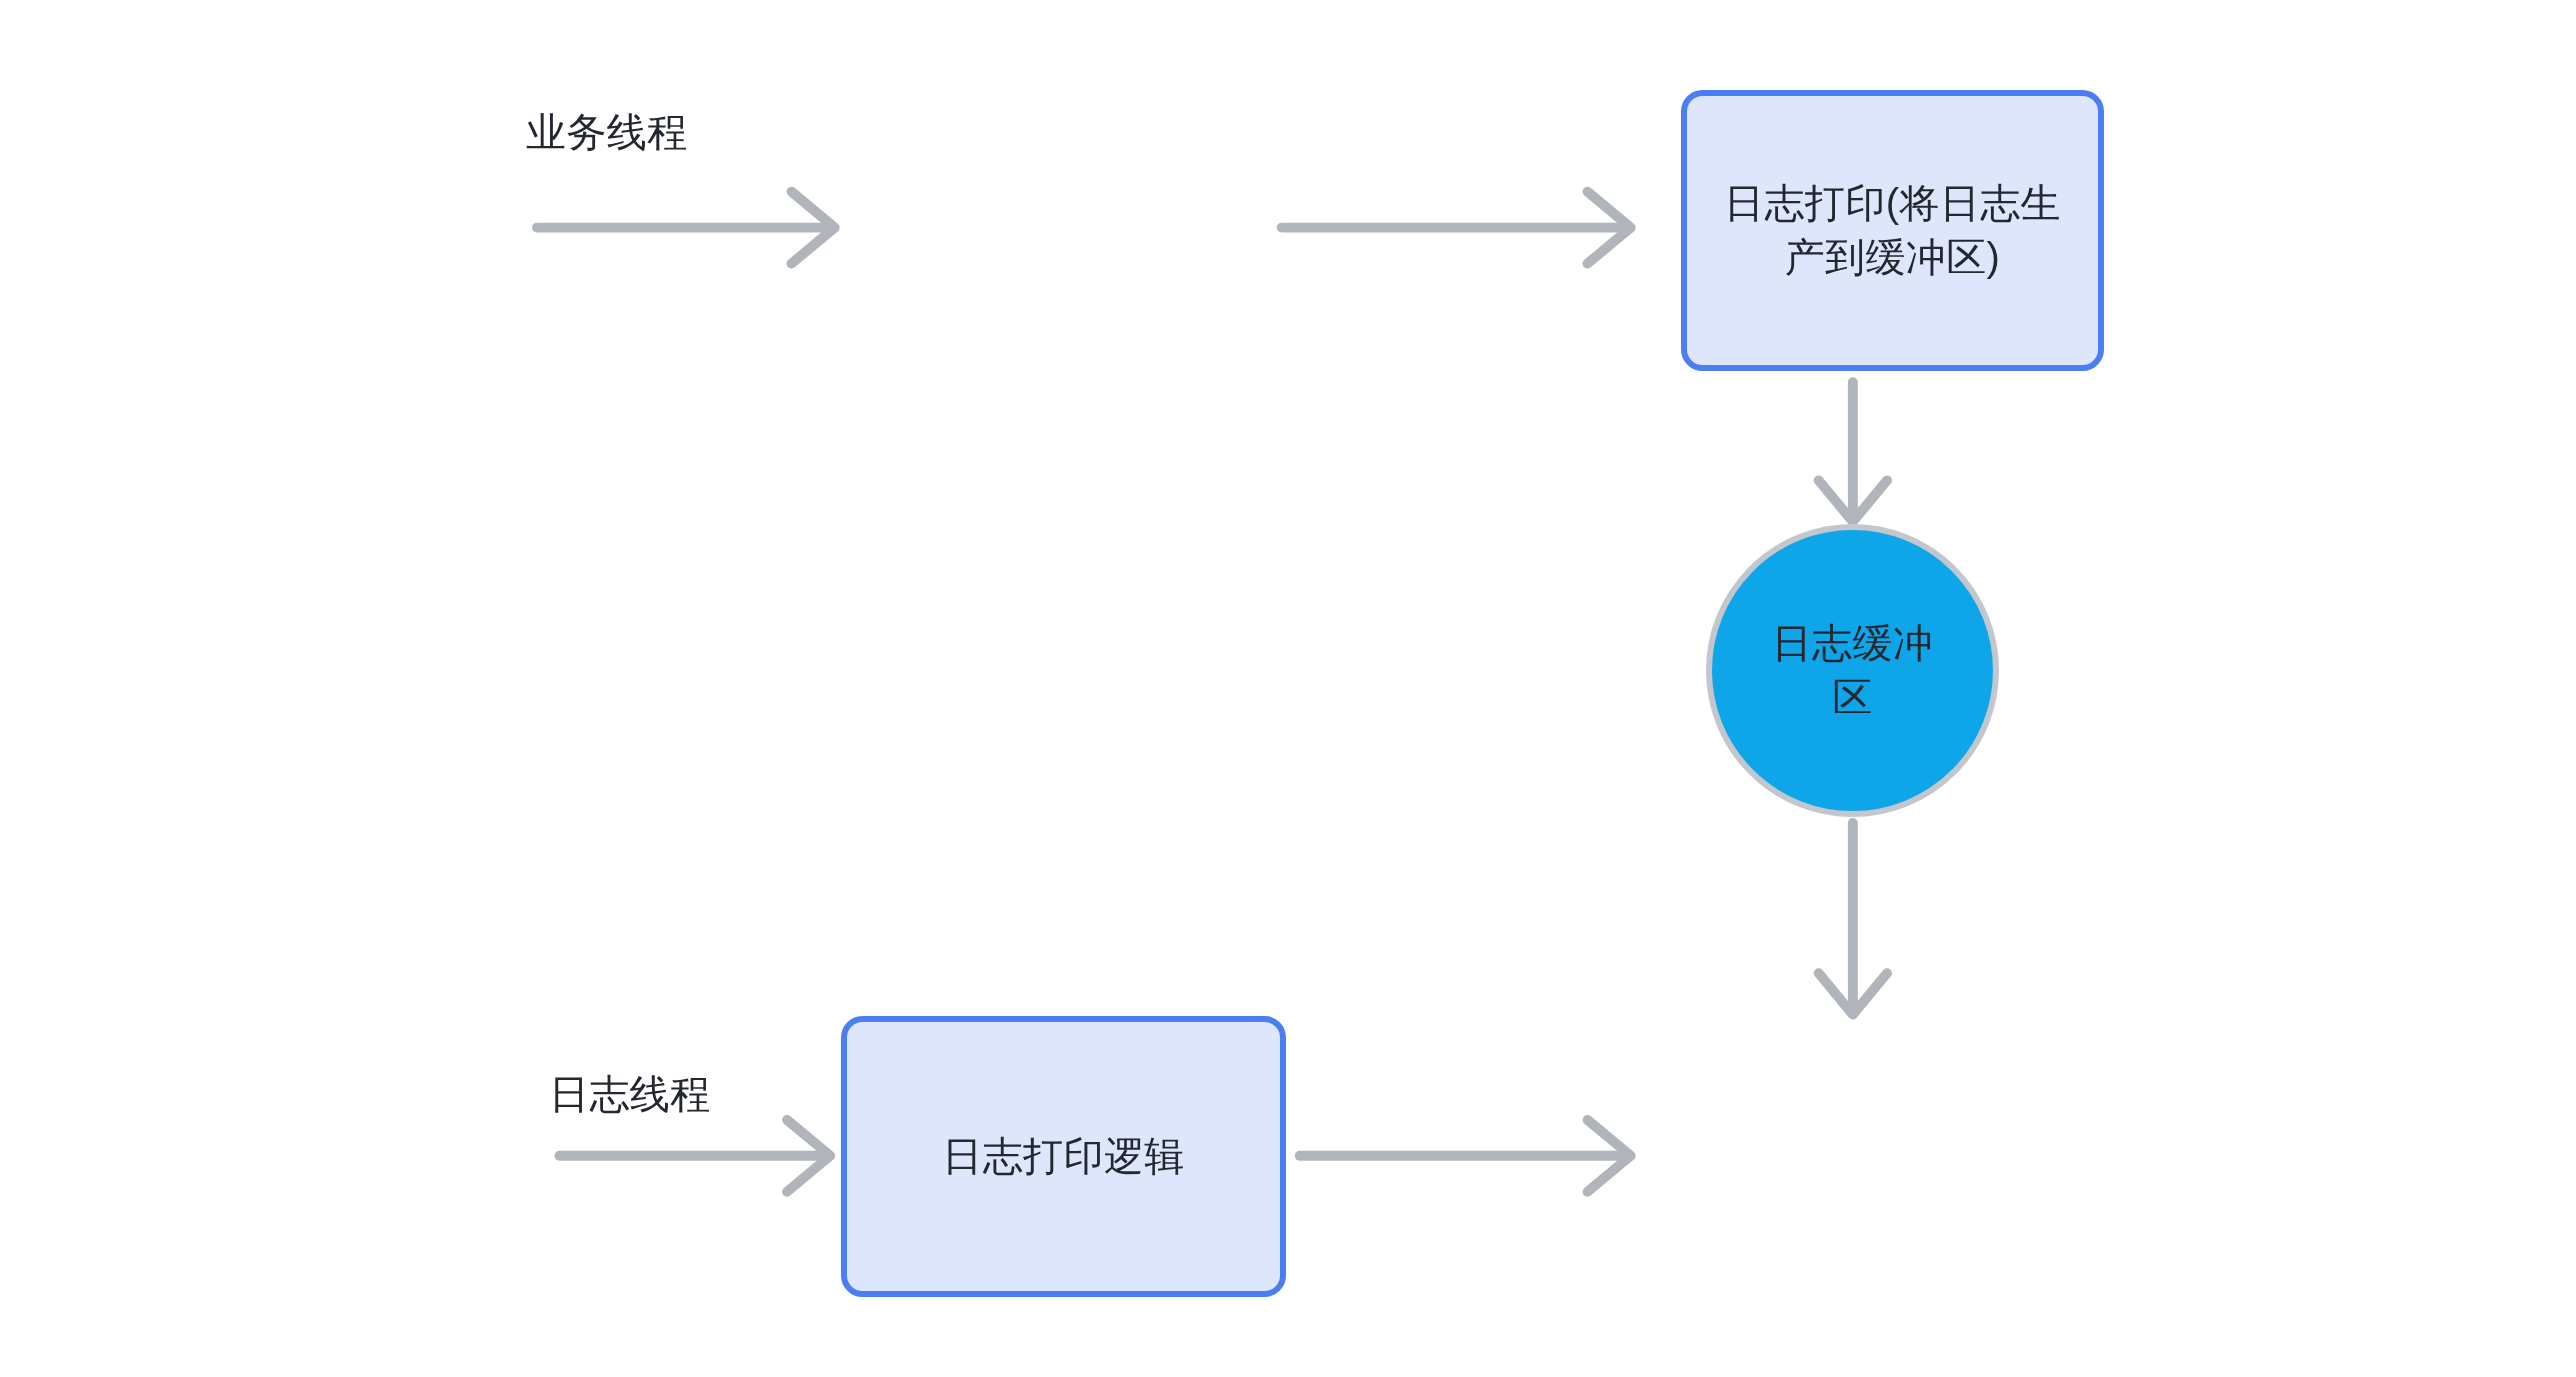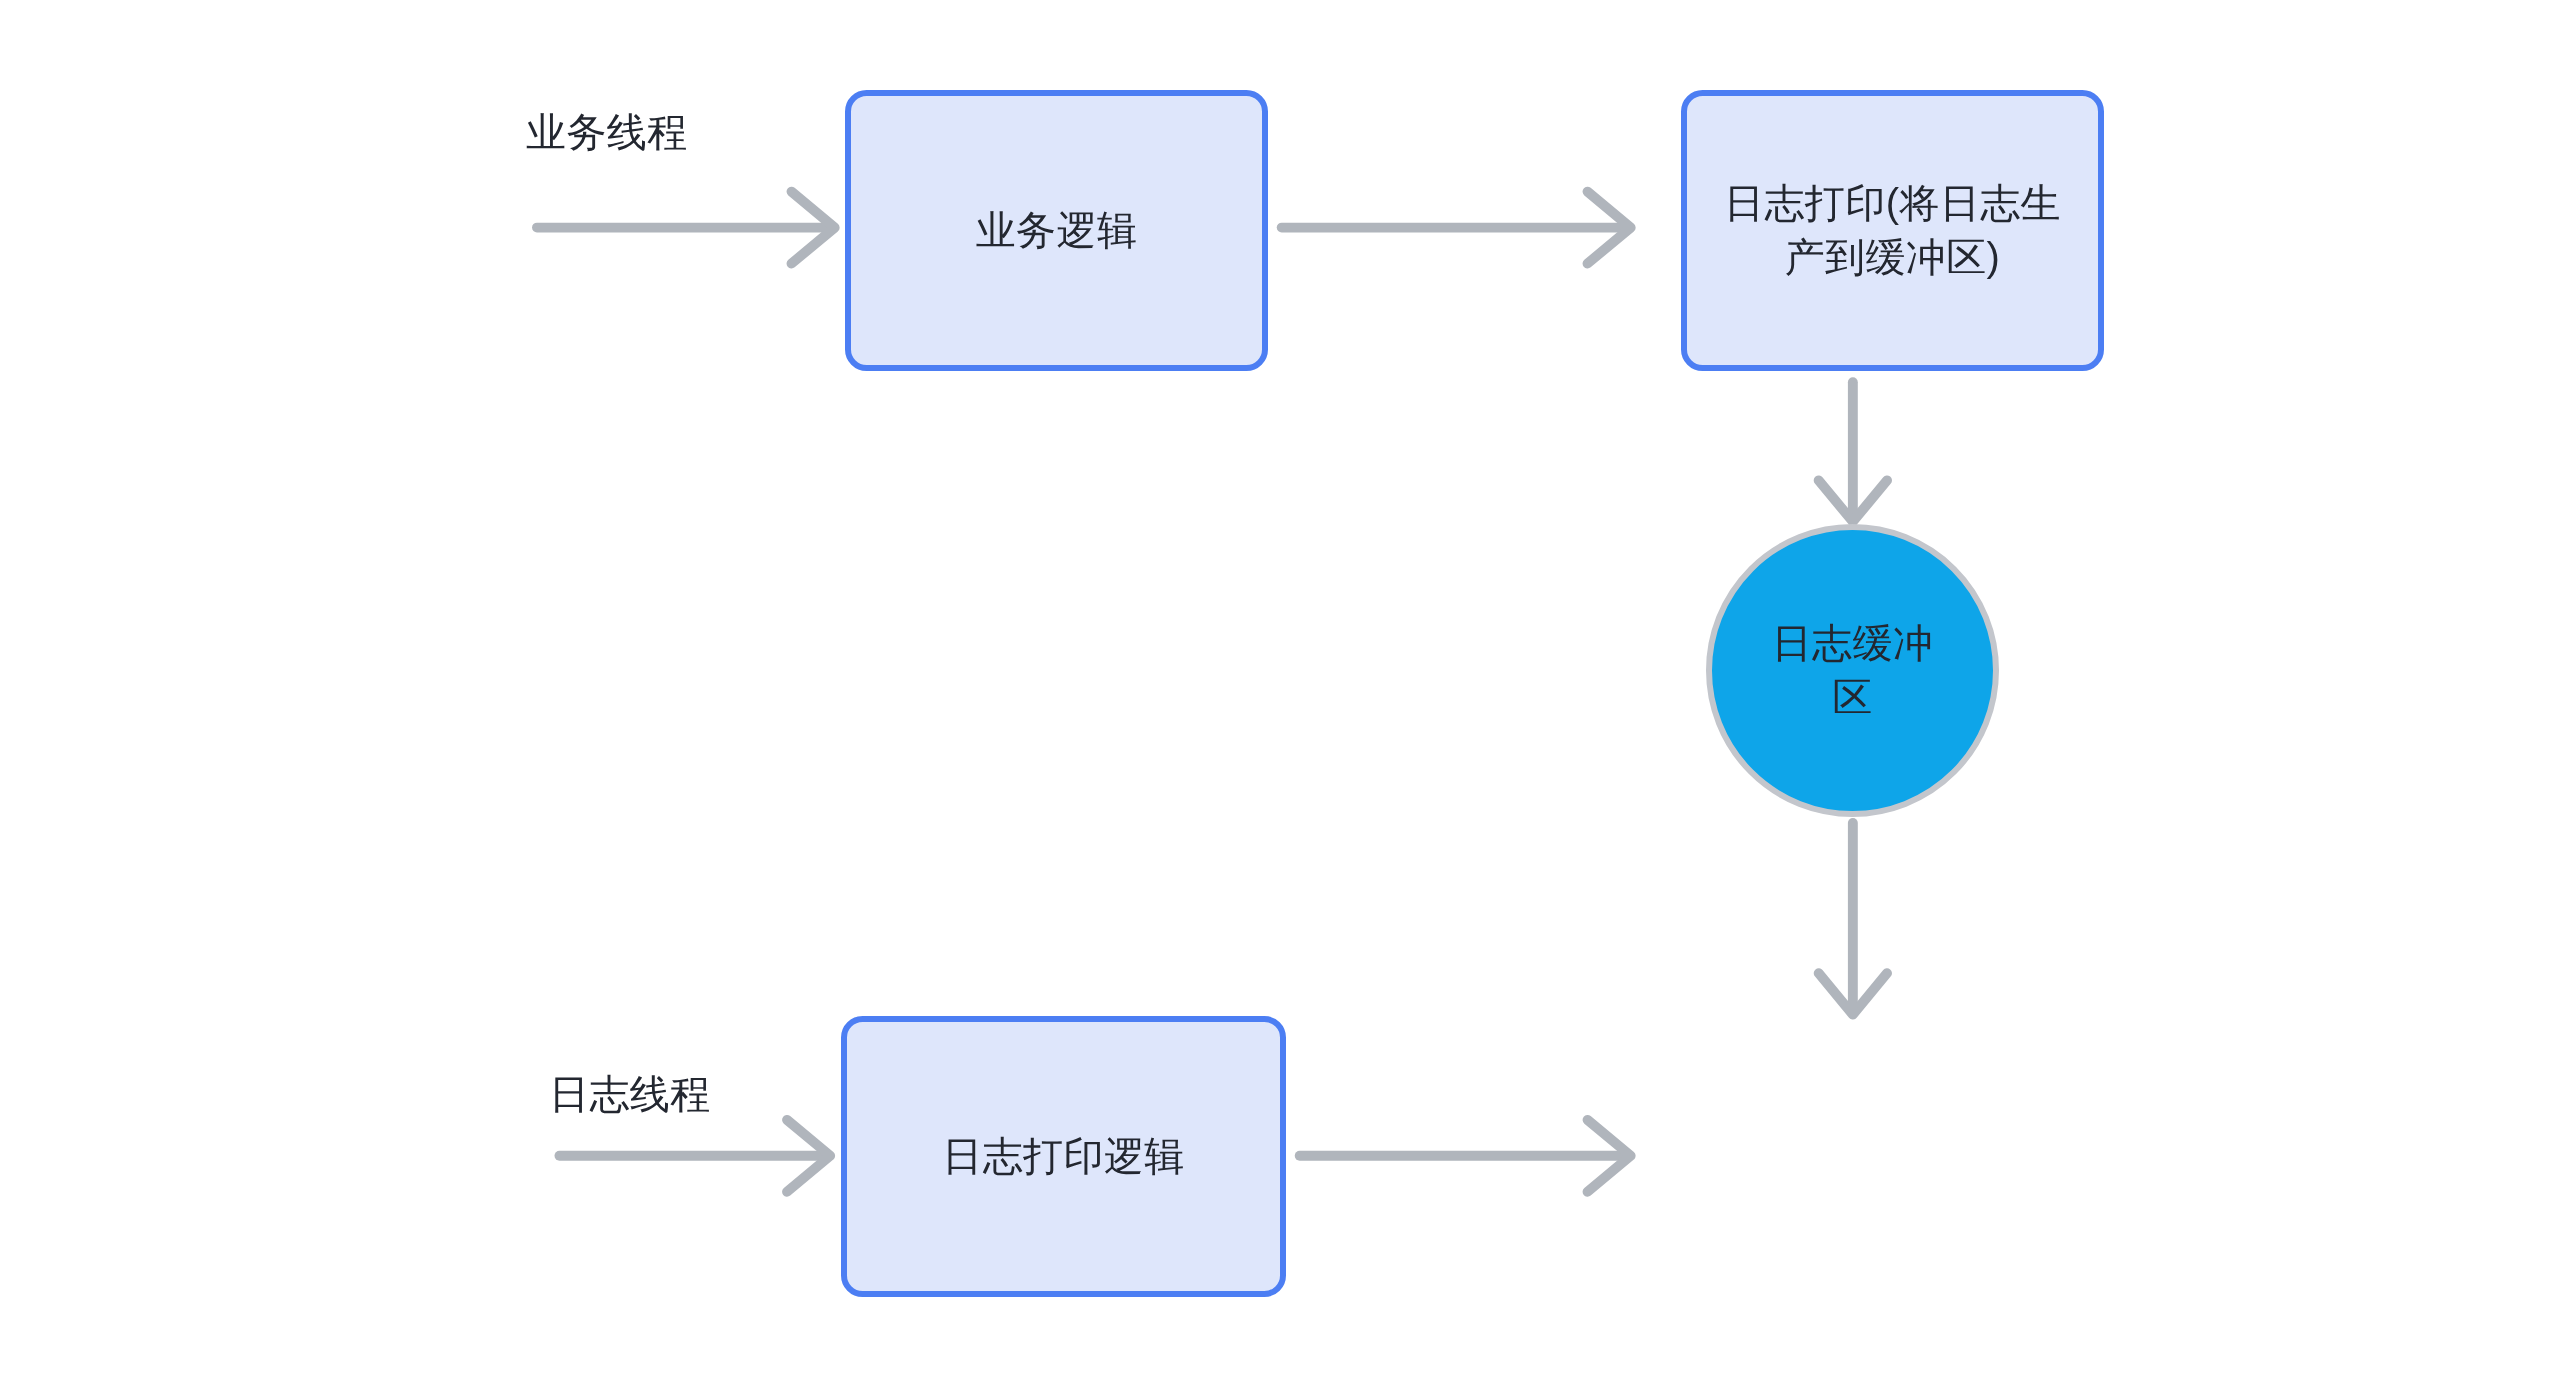--- a/index.html
+++ b/index.html
@@ -108,23 +108,20 @@
     <g>
       <line x1="1445" y1="1285" x2="1805" y2="1285" stroke="#b0b5bc" stroke-width="11" stroke-linecap="round"></line>
       <polyline points="1765,1245 1813,1285 1765,1325" fill="none" stroke="#b0b5bc" stroke-width="11" stroke-linecap="round" stroke-linejoin="round"></polyline>
     </g>
   </svg>
 
   <div class="edge-label" style="left:526px; top:108px;">业务线程</div>
 
   <div class="edge-label" style="left:549px; top:1036px;margin-top:34px;">日志线程</div>
 
-  <div class="node-box" style="left:845px; top:90px; width:423px; height:281px;">
-    <span class="node-label">业务逻辑</span>
-  </div>
 
   <div class="node-box" style="left:1641px; top:90px; width:423px; height:281px;margin-left:40px;">
     <span class="node-label">日志打印(将日志生产到缓冲区)</span>
   </div>
 
   <div class="node-circle" style="left:1706px; top:524px; width:293px; height:293px;">
     <span class="node-label">日志缓冲区</span>
   </div>
 
   <div class="node-box" style="left:841px; top:1016px; width:445px; height:281px;">

